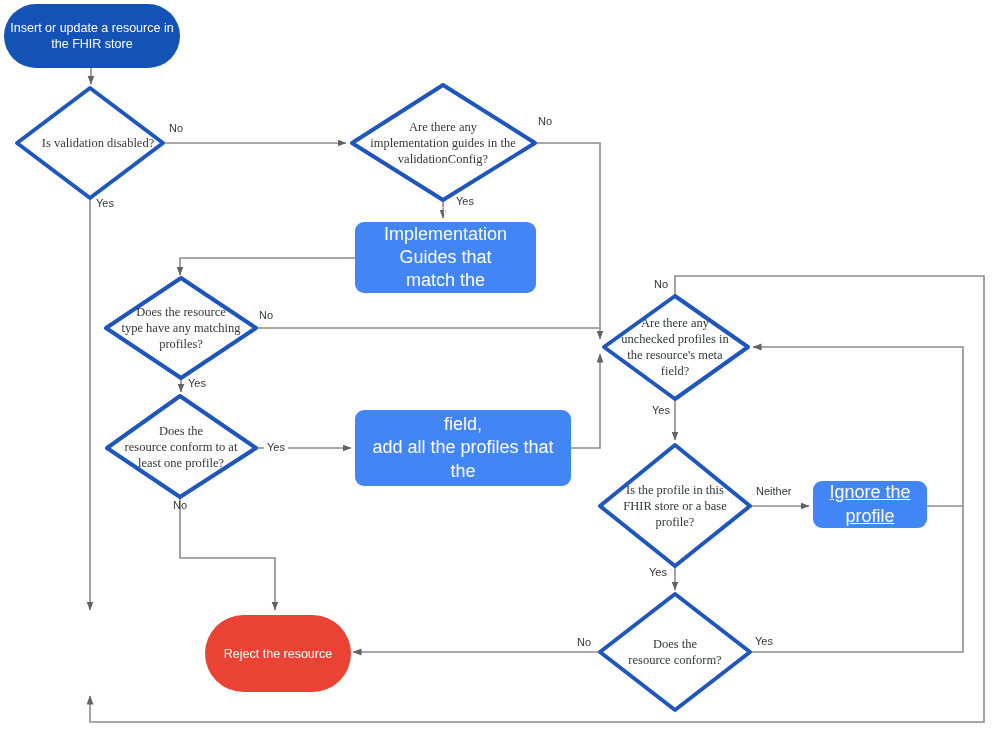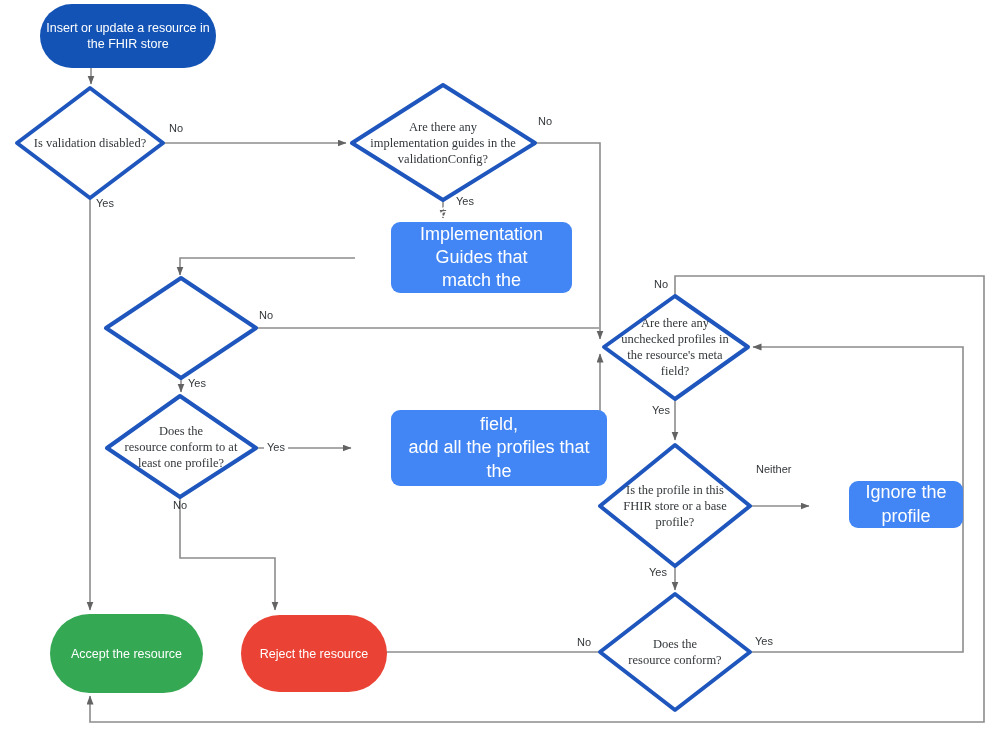--- a/index.html
+++ b/index.html
@@ -11,21 +11,20 @@
     overflow:hidden;
   }
   .canvas svg.wires{position:absolute;left:0;top:0;z-index:1;}
   .node{
     position:absolute;z-index:2;
     display:flex;align-items:center;justify-content:center;
     text-align:center;
     white-space:pre-line;
     box-sizing:border-box;
     line-height:1.28;
-    margin-left:36px;
   }
   .stadium{
     color:var(--text_light,#ffffff);
     font-size:12.5px;
   }
   .stadium.start{background:var(--start_fill,#1353b5);border-radius:32px;}
   .stadium.accept{background:var(--accept_fill,#34a853);border-radius:40px;}
   .stadium.reject{background:var(--reject_fill,#ea4335);border-radius:39px;}
   .process{
     background:var(--process_fill,#4285f4);
@@ -105,36 +104,36 @@
 Implementation Guides that
 match the resource's type</span>
   </div>
 
   <div class="node process" style="left:355px;top:410px;width:216px;height:76px;">
     <span>To the resource's meta field,
 add all the profiles that the
 resource conforms to.</span>
   </div>
 
-  <div class="node process" style="left:813px;top:481px;width:114px;height:47px;">
+  <div class="node process" style="left:813px;top:481px;width:114px;height:47px;text-decoration:underline;">
     <span>Ignore the profile</span>
   </div>
 
-  <div class="node stadium accept" style="left:14px;top:614px;width:153px;height:79px;">
-    <span>Accept the resource</span>
-  </div>
 
   <div class="node stadium reject" style="left:205px;top:615px;width:146px;height:77px;">
     <span>Reject the resource</span>
   </div>
 
-  <div class="diamond-label" style="left:15px;top:123px;width:150px;height:40px;">Is validation disabled?</div>
+  <div class="diamond-label" style="left:23px;top:123px;width:150px;height:40px;">Is validation disabled?</div>
   <div class="diamond-label" style="left:358px;top:113px;width:170px;height:60px;">Are there any
 implementation guides in the
 validationConfig?</div>
+  <div class="diamond-label" style="left:106px;top:298px;width:150px;height:60px;">Does the resource
+type have any matching
+profiles?</div>
   <div class="diamond-label" style="left:106px;top:417px;width:150px;height:60px;">Does the
 resource conform to at
 least one profile?</div>
   <div class="diamond-label" style="left:602px;top:312px;width:146px;height:70px;">Are there any
 unchecked profiles in
 the resource's meta
 field?</div>
   <div class="diamond-label" style="left:600px;top:476px;width:150px;height:60px;">Is the profile in this
 FHIR store or a base
 profile?</div>
@@ -144,18 +143,18 @@
   <span class="edge-label" style="left:169px;top:123px;">No</span>
   <span class="edge-label" style="left:96px;top:198px;">Yes</span>
   <span class="edge-label" style="left:538px;top:116px;">No</span>
   <span class="edge-label" style="left:456px;top:196px;">Yes</span>
   <span class="edge-label" style="left:259px;top:310px;">No</span>
   <span class="edge-label" style="left:188px;top:378px;">Yes</span>
   <span class="edge-label on-line" style="left:264px;top:441px;">Yes</span>
   <span class="edge-label" style="left:173px;top:500px;">No</span>
   <span class="edge-label" style="left:654px;top:279px;">No</span>
   <span class="edge-label" style="left:652px;top:405px;">Yes</span>
-  <span class="edge-label" style="left:756px;top:464px;">Neither</span>
+  <span class="edge-label" style="left:756px;top:486px;">Neither</span>
   <span class="edge-label" style="left:649px;top:567px;">Yes</span>
   <span class="edge-label" style="left:755px;top:636px;">Yes</span>
   <span class="edge-label" style="left:577px;top:637px;">No</span>
 
 </div>
 
 </body></html>

